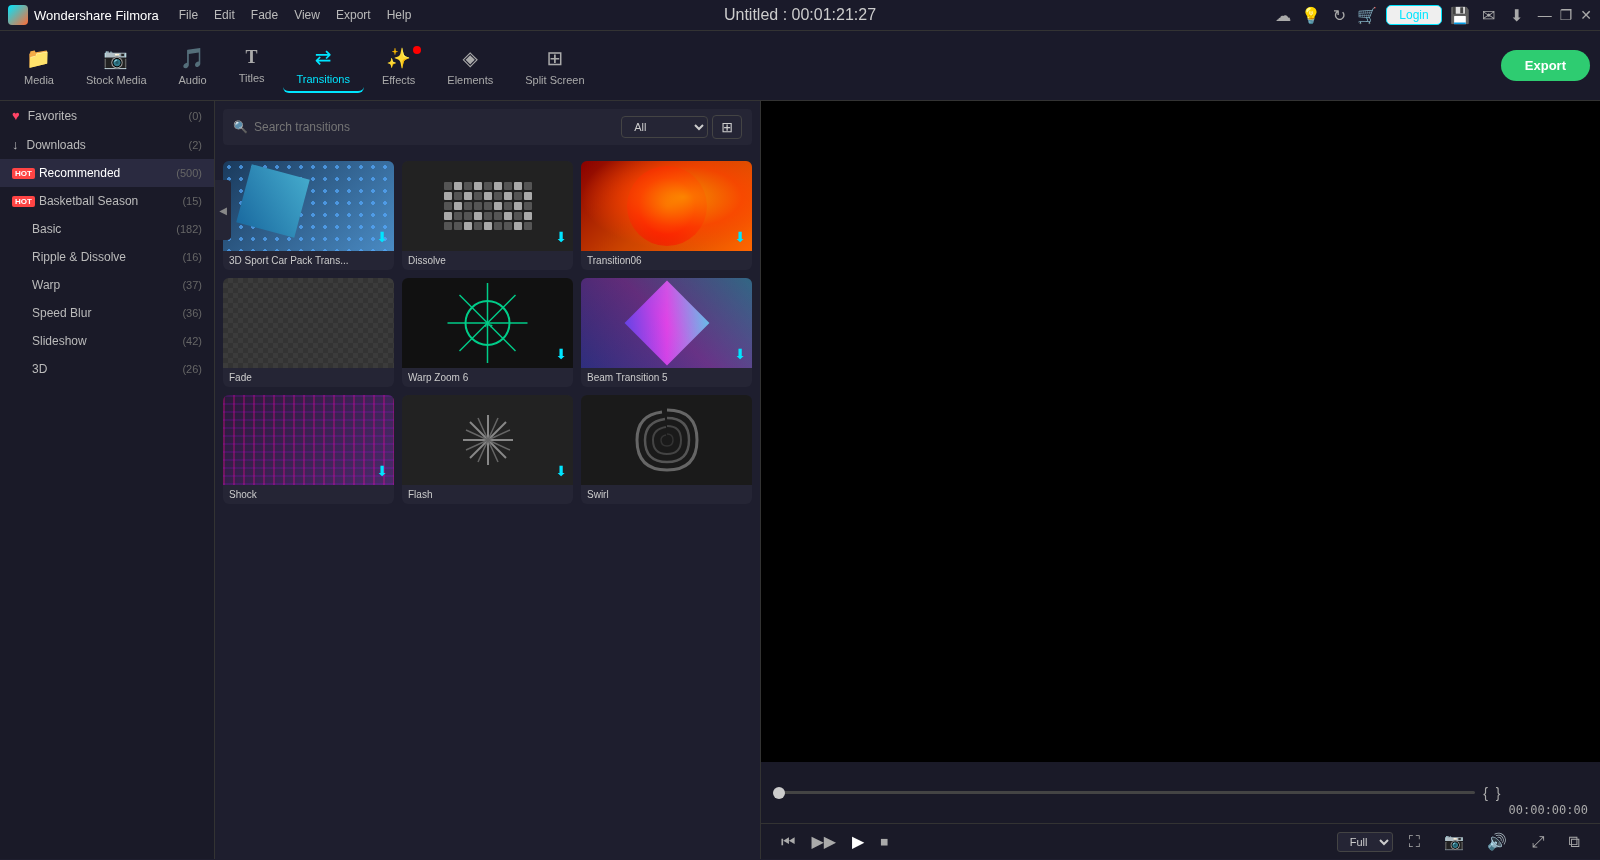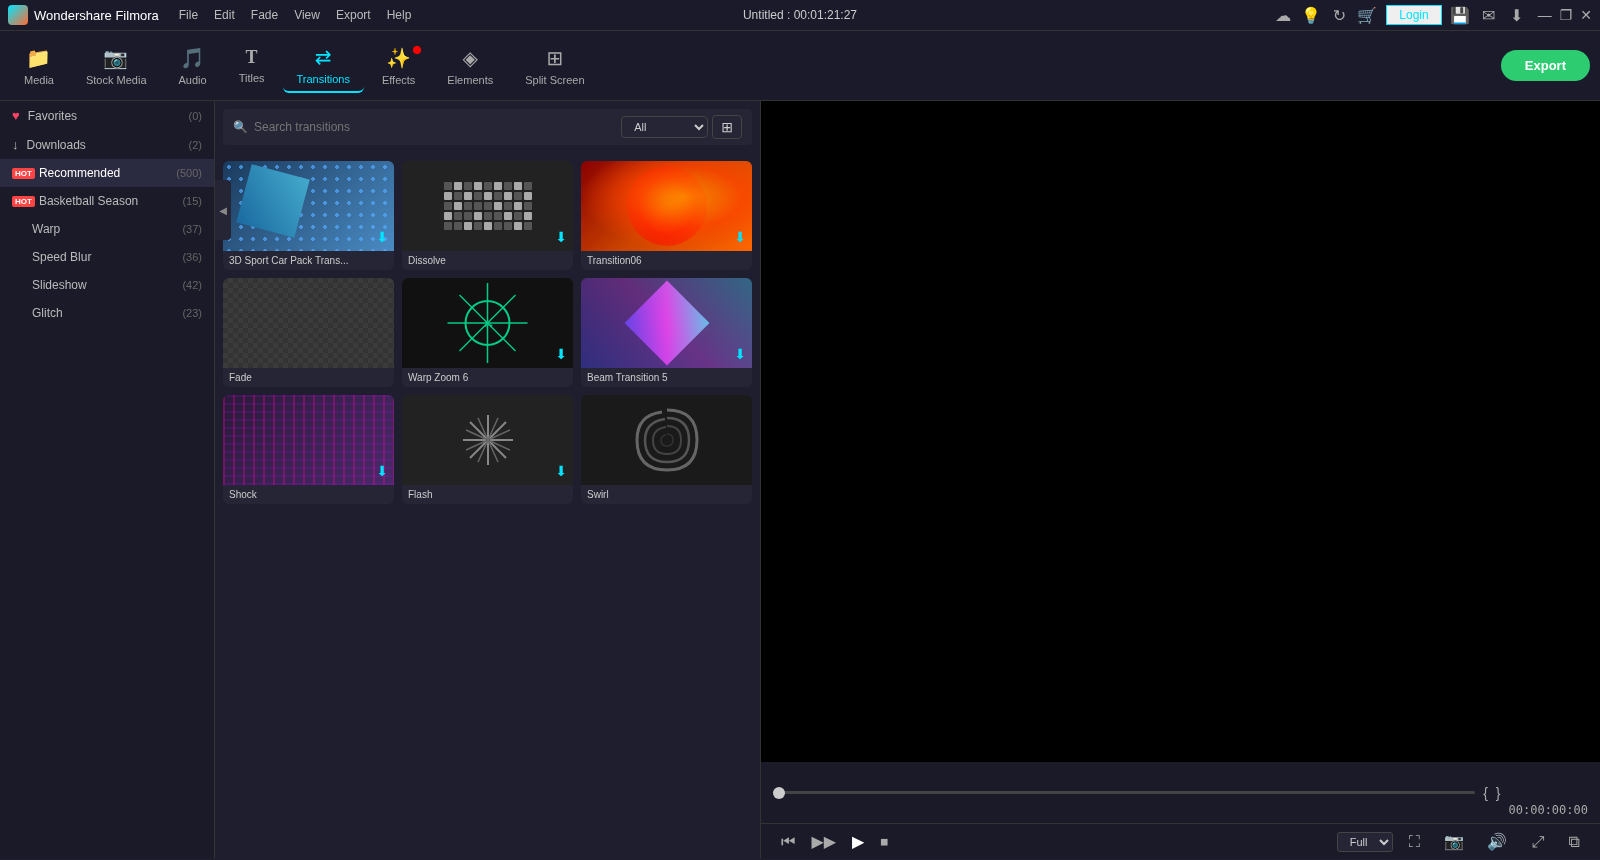--- a/index.html
+++ b/index.html
@@ -42,40 +42,40 @@
     #titlebar .menu-item {
       color: #bbb;
       font-size: 12px;
       cursor: pointer;
     }
     #titlebar .title-center {
       position: absolute;
       left: 50%;
       transform: translateX(-50%);
       color: #ccc;
-      font-size: 12px;
+      font-size: 16px;
     }
     #titlebar .title-icons {
       display: flex;
       align-items: center;
       gap: 10px;
       margin-left: auto;
     }
     #titlebar .title-icon {
       width: 18px; height: 18px;
       color: #aaa;
       font-size: 16px;
       cursor: pointer;
       display: flex; align-items: center; justify-content: center;
     }
     #titlebar .login-btn {
       border: 1px solid #00e5ff;
       color: #00e5ff;
       padding: 2px 12px;
-      border-radius: 0;
+      border-radius: 5px;
       font-size: 12px;
       cursor: pointer;
     }
     #titlebar .window-controls {
       display: flex;
       gap: 8px;
       margin-left: 12px;
     }
     #titlebar .win-btn {
       font-size: 14px;
@@ -512,34 +512,42 @@
       <span class="hot-badge">HOT</span>
       <span class="item-label">Recommended</span>
       <span class="item-count">(500)</span>
     </div>
     <div class="left-item">
       <span class="hot-badge">HOT</span>
       <span class="item-label">Basketball Season</span>
       <span class="item-count">(15)</span>
     </div>
     <div class="left-item">
+      <span class="item-label" style="padding-left:20px;">Basic</span>
+      <span class="item-count">(182)</span>
+    </div>
+    <div class="left-item">
+      <span class="item-label" style="padding-left:20px;">Ripple &amp; Dissolve</span>
+      <span class="item-count">(16)</span>
+    </div>
+    <div class="left-item">
       <span class="item-label" style="padding-left:20px;">Warp</span>
       <span class="item-count">(37)</span>
     </div>
     <div class="left-item">
       <span class="item-label" style="padding-left:20px;">Speed Blur</span>
       <span class="item-count">(36)</span>
     </div>
     <div class="left-item">
       <span class="item-label" style="padding-left:20px;">Slideshow</span>
       <span class="item-count">(42)</span>
     </div>
     <div class="left-item">
-      <span class="item-label" style="padding-left:20px;">Glitch</span>
-      <span class="item-count">(23)</span>
+      <span class="item-label" style="padding-left:20px;">3D</span>
+      <span class="item-count">(26)</span>
     </div>
   </div>
 
   <div id="content-panel">
 
     <div style="position:absolute;left:215px;top:180px;width:16px;height:60px;background:#252535;z-index:5;display:flex;align-items:center;justify-content:center;cursor:pointer;border-radius:0 4px 4px 0;">
       <span style="color:#888;font-size:10px;">◀</span>
     </div>
 
     <div class="search-bar">

